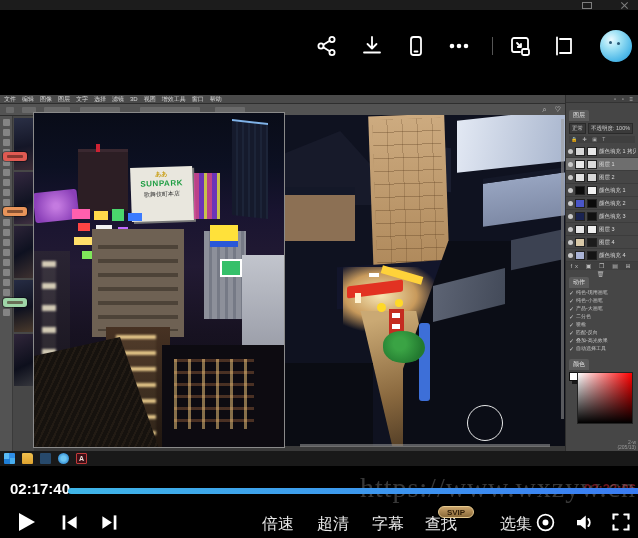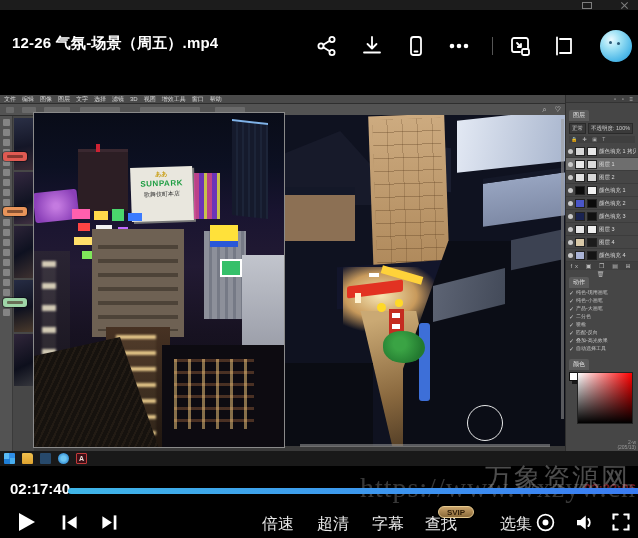--- a/index.html
+++ b/index.html
@@ -151,21 +151,20 @@
 <body>
 
 <div class="screen">
 
   <div class="winstrip">
     <span class="winbtn max"></span>
     <span class="winbtn close"></span>
   </div>
 
   <div class="header">
-    <div class="title">12-26 气氛-场景（周五）.mp4</div>
 
     <div class="hicon" style="left:315px">
       <svg viewBox="0 0 24 24">
           <circle cx="6" cy="12" r="2.6"></circle>
           <circle cx="17" cy="5.5" r="2.6"></circle>
           <circle cx="17" cy="18.5" r="2.6"></circle>
           <path d="M8.3 10.8 14.7 6.8M8.3 13.2 14.7 17.2"></path>
         </svg>
     </div>
     <div class="hicon" style="left:360px">
@@ -464,21 +463,20 @@
     <div class="vstatus">2-w<br>(205/13)</div>
     <div class="vtaskbar">
       <span class="tb-icon tb-start"></span>
       <span class="tb-icon tb-folder"></span>
       <span class="tb-icon tb-app1"></span>
       <span class="tb-icon tb-app2"></span>
       <span class="tb-icon tb-ps">A</span>
     </div>
   </div>
 
-  <div class="wm1">万象资源网</div>
   <div class="wm2">https://www.wxzyw.cn</div>
 
   <div class="cur-time">02:17:40</div>
   <div class="dur-time">02:22:06</div>
   <div class="progress" id="progressBar" style="background: linear-gradient(90deg, rgb(63, 182, 232), rgb(58, 123, 242)); width: calc(100% - 68px);"></div>
 
   <div class="controls">
     <div class="cbtn" style="left:14px;top:5px">
       <svg width="24" height="24" viewBox="0 0 24 24">
           <path d="M5 3 21 12 5 21Z" fill="#fff"></path>

